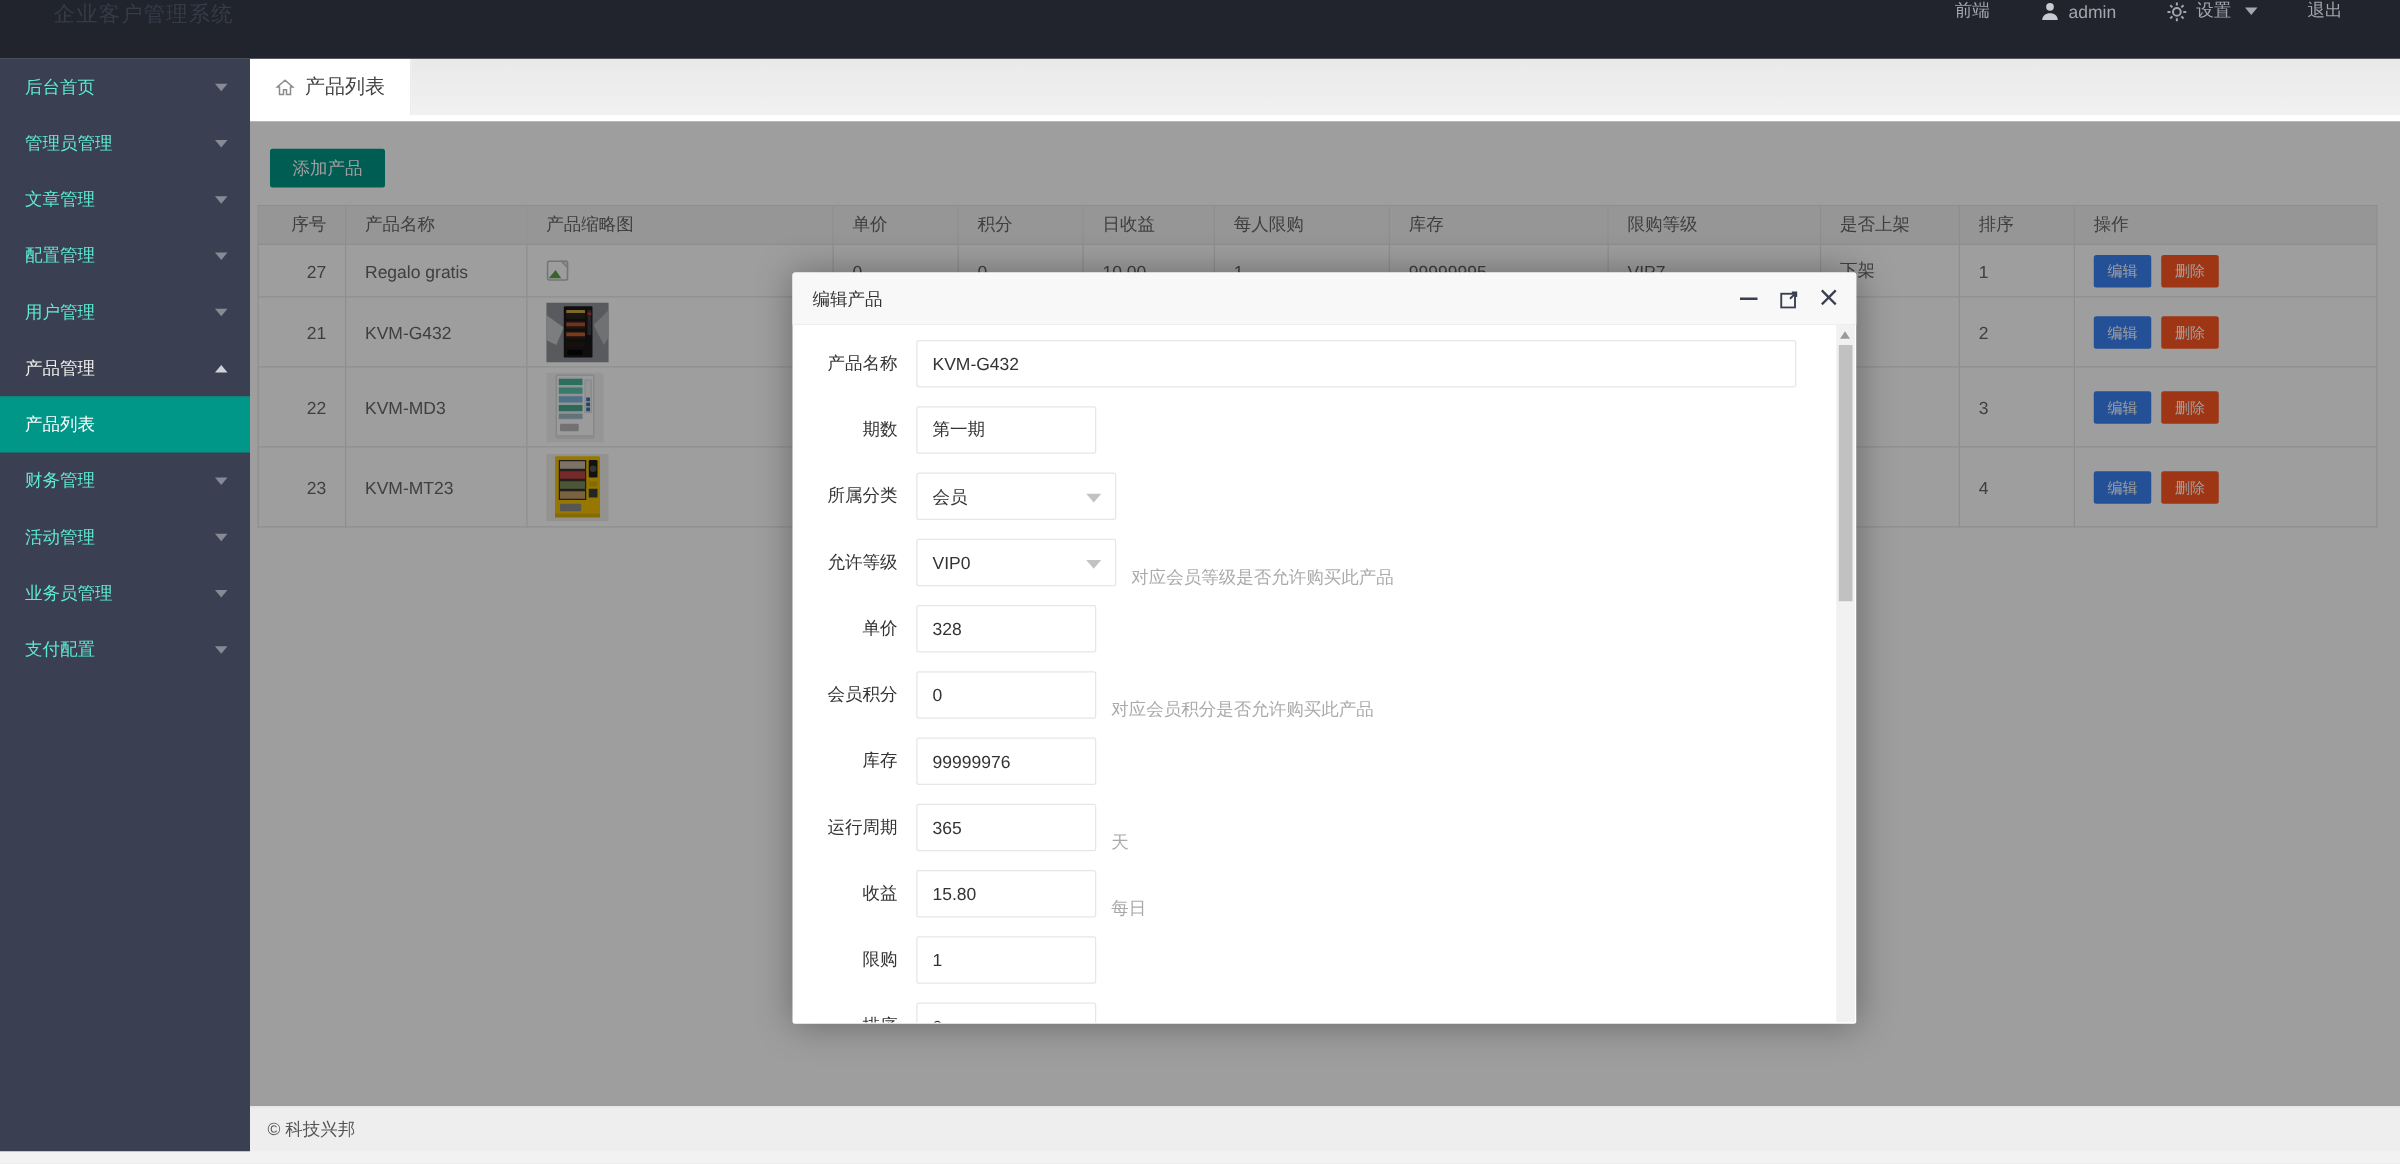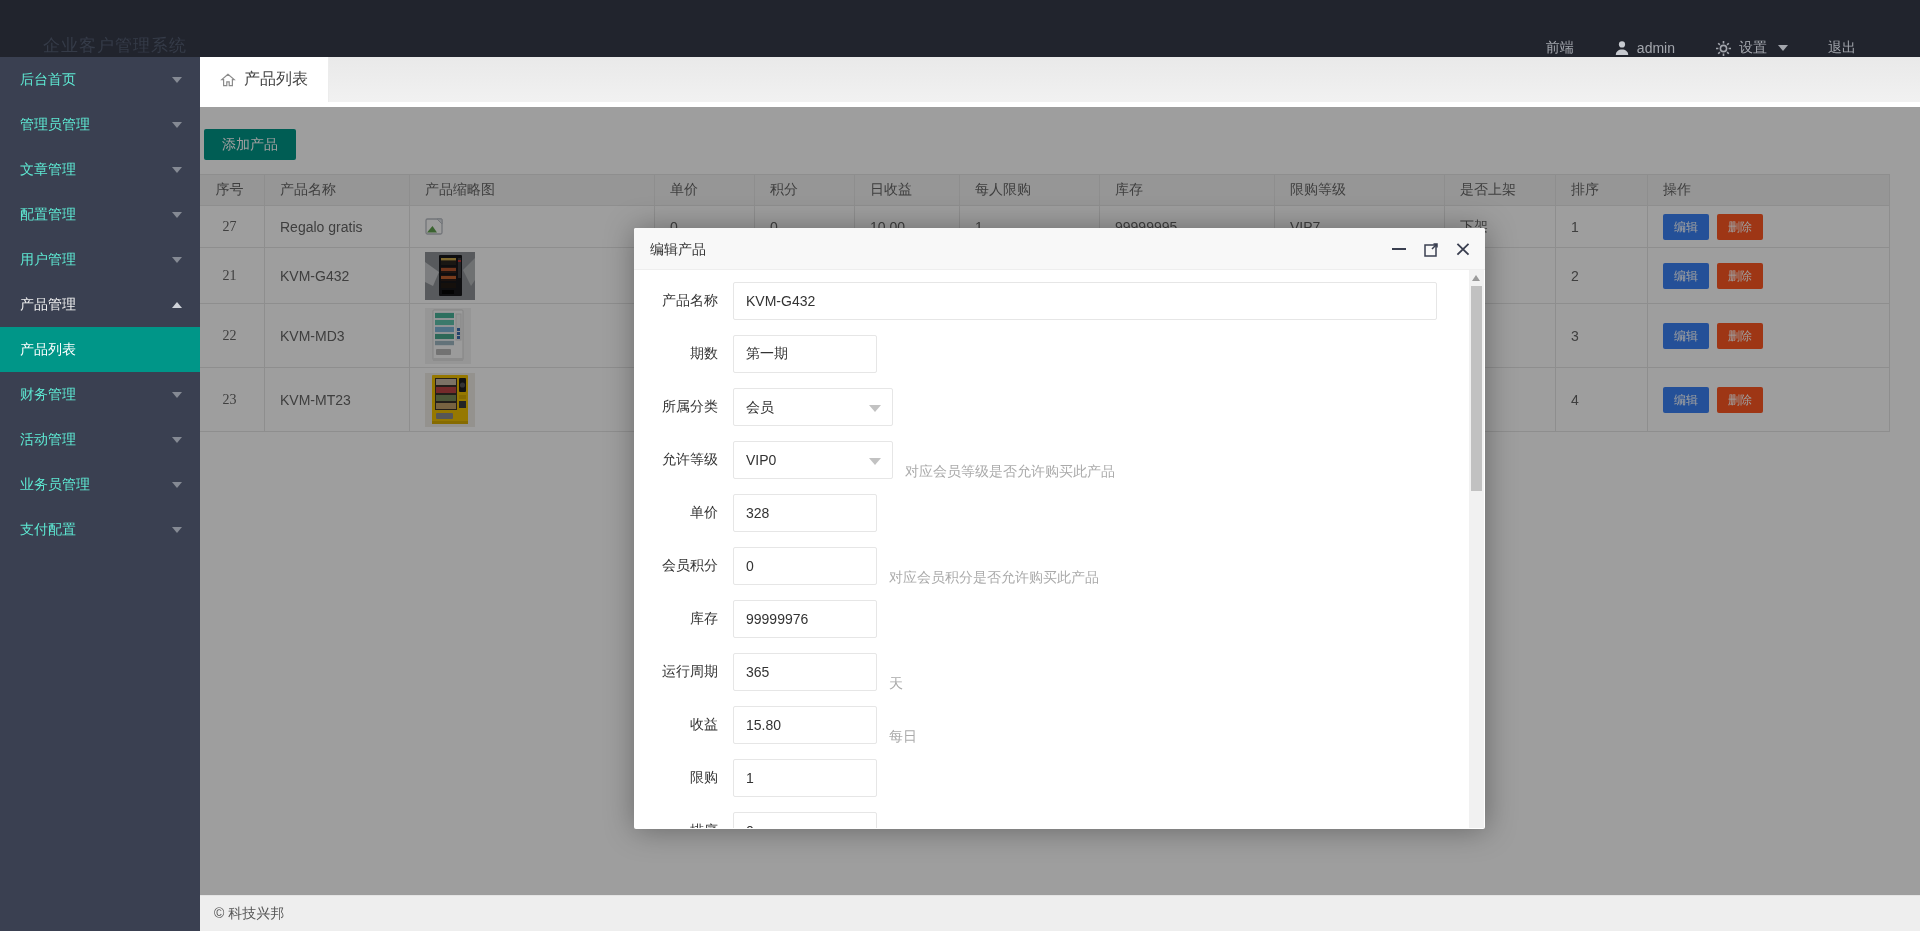--- a/index.html
+++ b/index.html
@@ -1,22 +1,22 @@
 <!DOCTYPE html>
 <html><head>
 <meta charset="utf-8">
 <style>
   * { margin:0; padding:0; box-sizing:border-box; }
   html,body { width:1920px; height:931px; overflow:hidden;
     font-family:"Liberation Sans","DejaVu Sans",sans-serif; background:#f2f2f2; }
 
   
-  .navbar { height:57px; background:#21242d; display:flex; align-items:flex-end; position:relative; z-index:30; }
+  .navbar { height:47px; background:#21242d; display:flex; align-items:flex-start; position:relative; z-index:30; }
   .brand { padding-left:43px; font-size:17px; color:#353b48; letter-spacing:1px; }
-  .nav-right { margin-left:auto; display:flex; align-items:center; padding-right:64px; }
+  .nav-right { margin-left:auto; display:flex; align-items:center; padding-right:46px; }
   .nav-item { display:flex; align-items:center; gap:7px; color:#a3a6ad; font-size:14px; margin-left:40px; cursor:pointer; }
   .caret-down-sm { width:0; height:0; border-left:5px solid transparent; border-right:5px solid transparent; border-top:6px solid #a3a6ad; margin-left:4px; }
 
   
   .main-row { display:flex; height:874px; }
   .sidebar { width:200px; background:#3a4051; flex:none; }
   .side-item { height:45px; line-height:45px; padding:0 20px; color:#5eead4; font-size:14px; position:relative; cursor:pointer; }
   .side-item .s-caret { position:absolute; right:18px; top:20px; width:0; height:0;
     border-left:5px solid transparent; border-right:5px solid transparent; border-top:6px solid #858a94; }
   .side-item.open { color:#f0f0f0; }
@@ -24,28 +24,28 @@
   .side-item.active { background:#009688; color:#fff; }
 
   .main-col { flex:1; display:flex; flex-direction:column; min-width:0; }
 
   
   .tabbar { height:45px; background:linear-gradient(#e9e9e9,#f1f1f1); display:flex; flex:none; }
   .tab { background:#fff; padding:0 20px; display:flex; align-items:center; gap:8px; font-size:16px; color:#444; border-right:1px solid #ececec; cursor:pointer; }
 
   
   .content-wrap { position:relative; flex:1; background:#fff; overflow:hidden; }
-  .content-inner { padding:27px 15px 0 4px; }
+  .content-inner { padding:27px 15px 0 16px; }
   .btn-add { display:inline-block; height:31px; line-height:31px; padding:0 18px; background:#009688; color:#fff;
     font-size:14px; border:none; border-radius:2px; cursor:pointer; }
   .table-box { margin:14px 0 0 -10px; }
   table.data { border-collapse:collapse; width:1695px; font-size:14px; color:#666; background:#fff; table-layout:fixed; }
   table.data th { background:#f2f2f2; border:1px solid #e6e6e6; height:31px; font-weight:normal; text-align:left; padding:0 15px; color:#666; overflow:hidden; white-space:nowrap; }
   table.data td { border:1px solid #e6e6e6; padding:0 15px; overflow:hidden; white-space:nowrap; }
-  table.data .c { text-align:center;font-family:Liberation Serif, serif; }
+  table.data .c { text-align:right; }
   .act-btn { display:inline-block; height:26px; line-height:26px; padding:0 11px; border-radius:2px; color:#fff; font-size:12px; margin-right:8px; cursor:pointer; }
   .act-edit { background:#3b82f6; }
   .act-del { background:#FF5722; }
 
   
   .overlay { position:absolute; left:0; right:0; top:5px; bottom:0; background:rgba(0,0,0,0.38); z-index:5; }
 
   
   .modal { position:absolute; left:434px; top:126px; width:851px; height:601px; background:#fff; z-index:10;
     border-radius:2px; box-shadow:1px 1px 30px rgba(0,0,0,.35); }

